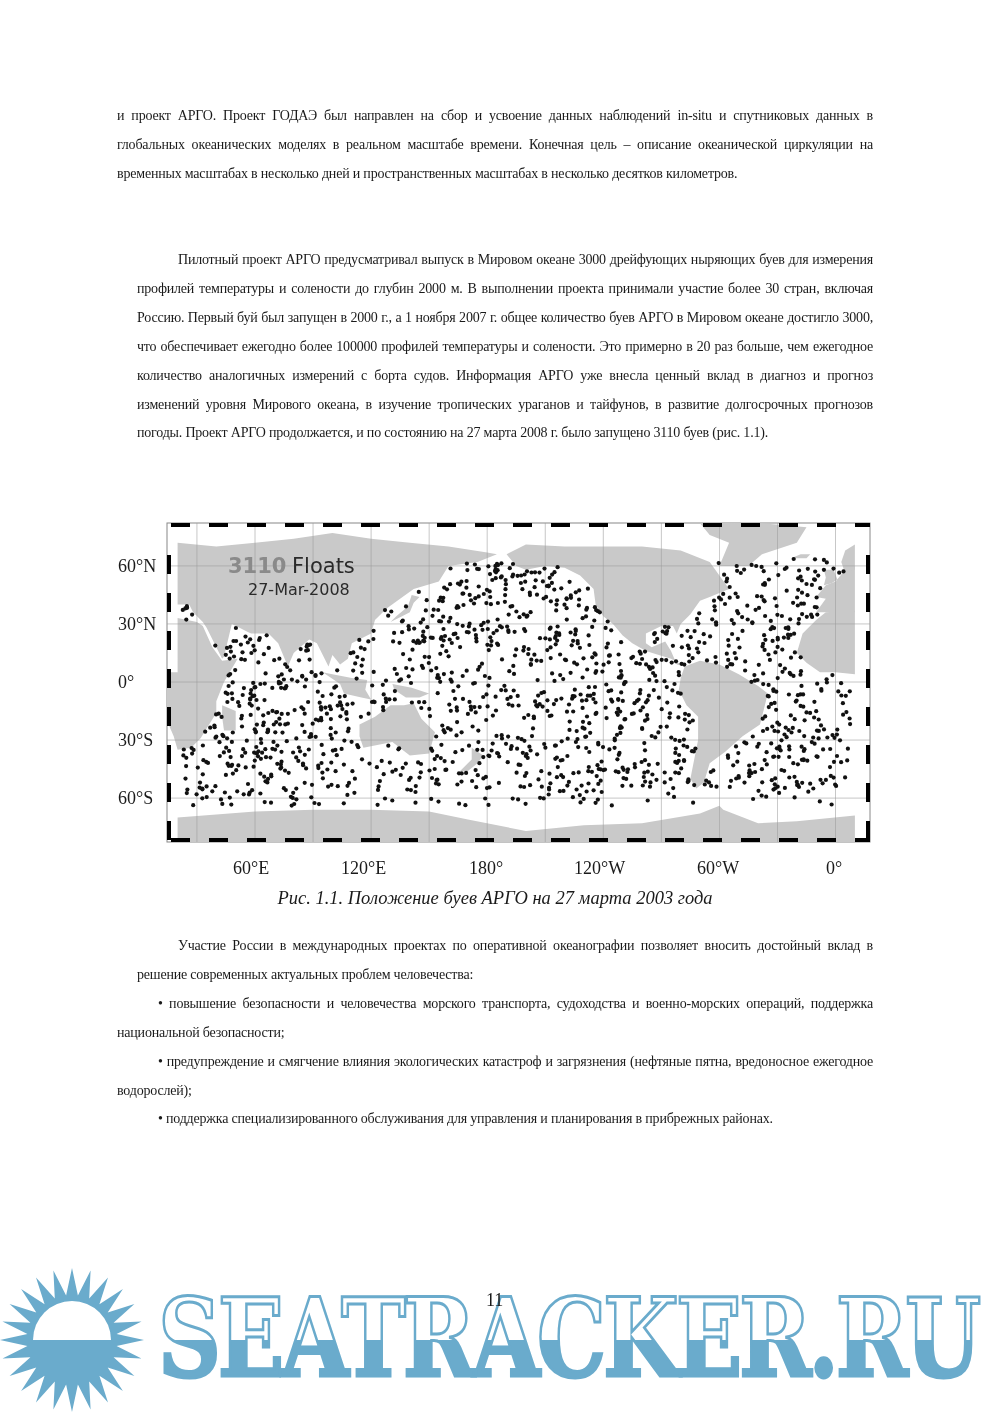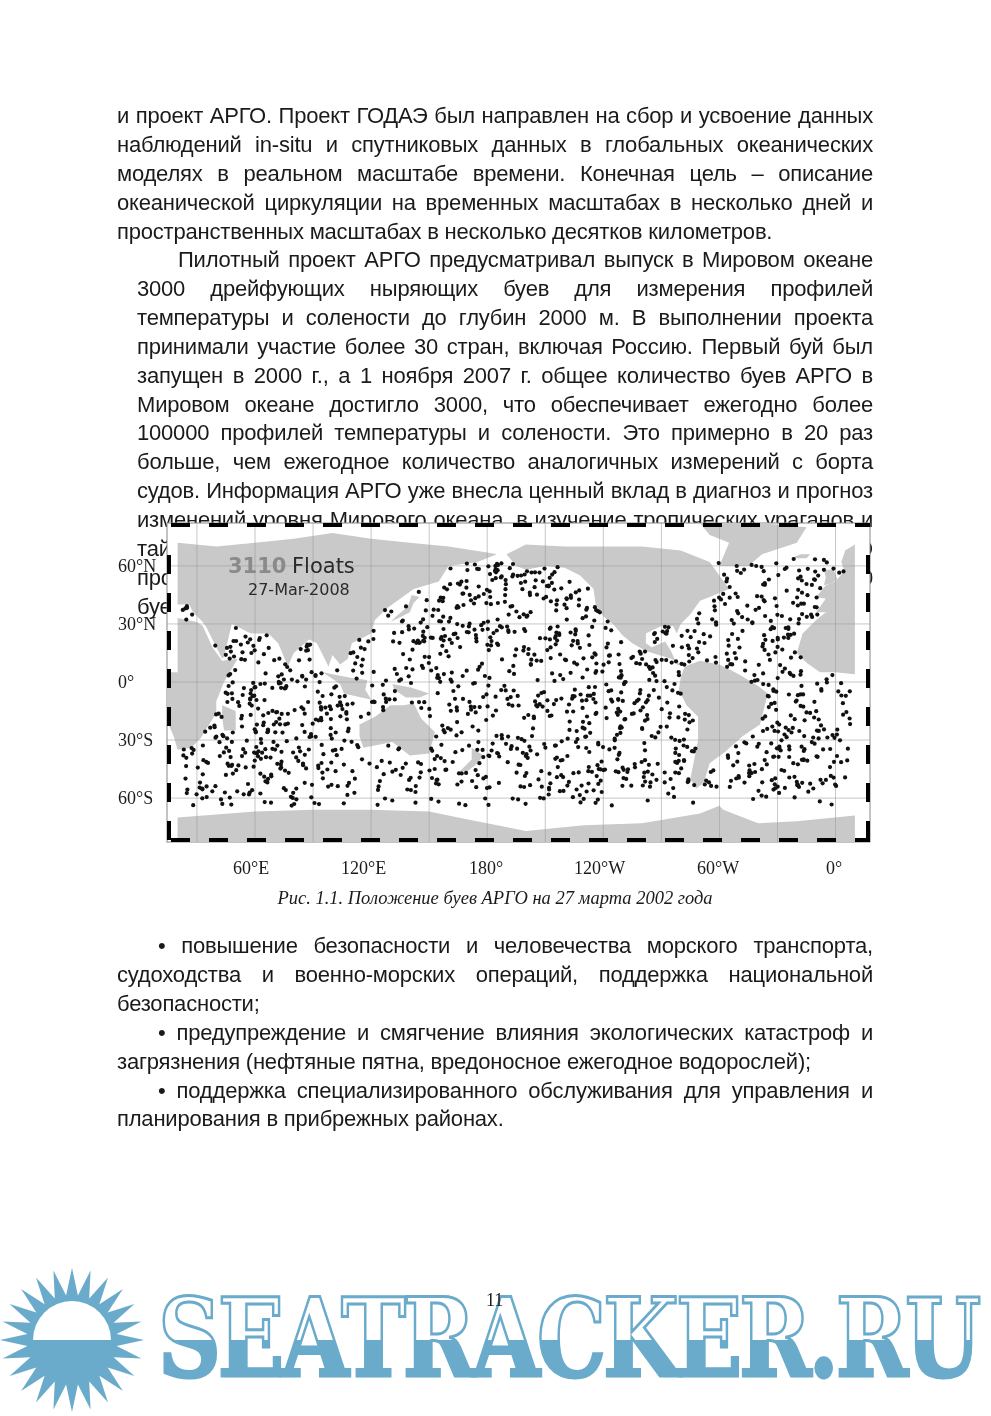--- a/index.html
+++ b/index.html
@@ -1,21 +1,21 @@
 <!DOCTYPE html>
 <html><head>
 <meta charset="utf-8">
 <style>
   html, body { margin: 0; padding: 0; background: #ffffff; }
   body { width: 991px; height: 1416px; position: relative; overflow: hidden; }
   .page { position: absolute; left: 0; top: 0; width: 991px; height: 1416px; }
   .text-block {
     position: absolute; left: 117px; width: 756px;
-    font-family: Liberation Sans, sans-serif;
-    font-size: 22px; line-height: 28.9px; color: #1a1a1a;
+    font-family: Liberation Serif, serif;
+    font-size: 14px; line-height: 28.9px; color: #1a1a1a;
     text-align: justify; letter-spacing: -0.2px;
   }
   .text-block p { margin: 0; }
   .text-block p.indent { text-indent: 41px; margin-left: 20px; }
   .text-block p.bullet { text-indent: 41px; }
   #para1 { top: 102px; }
   #para2 { top: 246px; }
   #para3 { top: 932px; }
   .caption {
     position: absolute; left: 117px; width: 756px; top: 888px;
@@ -1606,23 +1606,24 @@
       <text class="axis-label" x="8" y="289">60°S</text>
       <text class="axis-label" x="123" y="359">60°E</text>
       <text class="axis-label" x="231" y="359">120°E</text>
       <text class="axis-label" x="359" y="359">180°</text>
       <text class="axis-label" x="464" y="359">120°W</text>
       <text class="axis-label" x="587" y="359">60°W</text>
       <text class="axis-label" x="716" y="359">0°</text>
     </svg>
   </div>
 
-  <div class="caption">Рис. 1.1. Положение буев АРГО на 27 марта 2002 года</div>
+  <div class="caption">Рис. 1.1. Положение буев АРГО на 27 марта 2003 года</div>
 
   <div class="text-block" id="para3">
+    <p class="indent">Участие России в международных проектах по оперативной океанографии позволяет вносить достойный вклад в решение современных актуальных проблем человечества:</p>
     <p class="bullet">• повышение безопасности и человечества морского транспорта, судоходства и военно-морских операций, поддержка национальной безопасности;</p>
     <p class="bullet">• предупреждение и смягчение влияния экологических катастроф и загрязнения (нефтяные пятна, вредоносное ежегодное водорослей);</p>
     <p class="bullet">• поддержка специализированного обслуживания для управления и планирования в прибрежных районах.</p>
   </div>
 
   <div class="page-number">11</div>
 
   <svg class="watermark" width="991" height="148">
     <defs>
       <clipPath id="wm-top">

